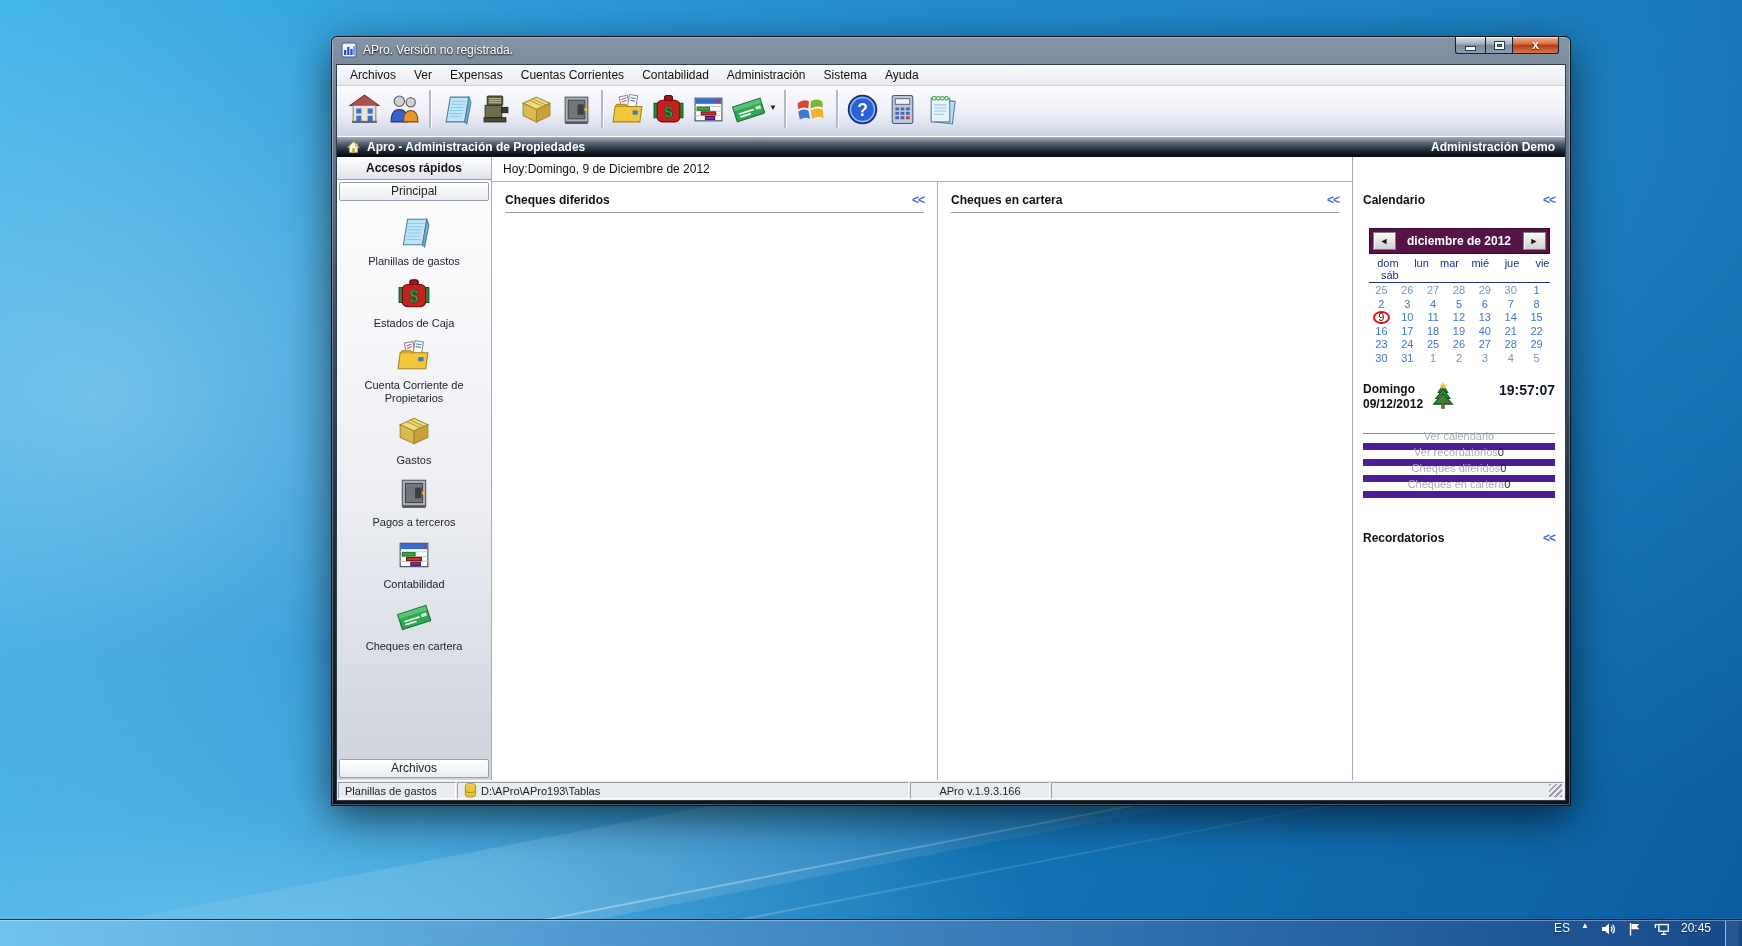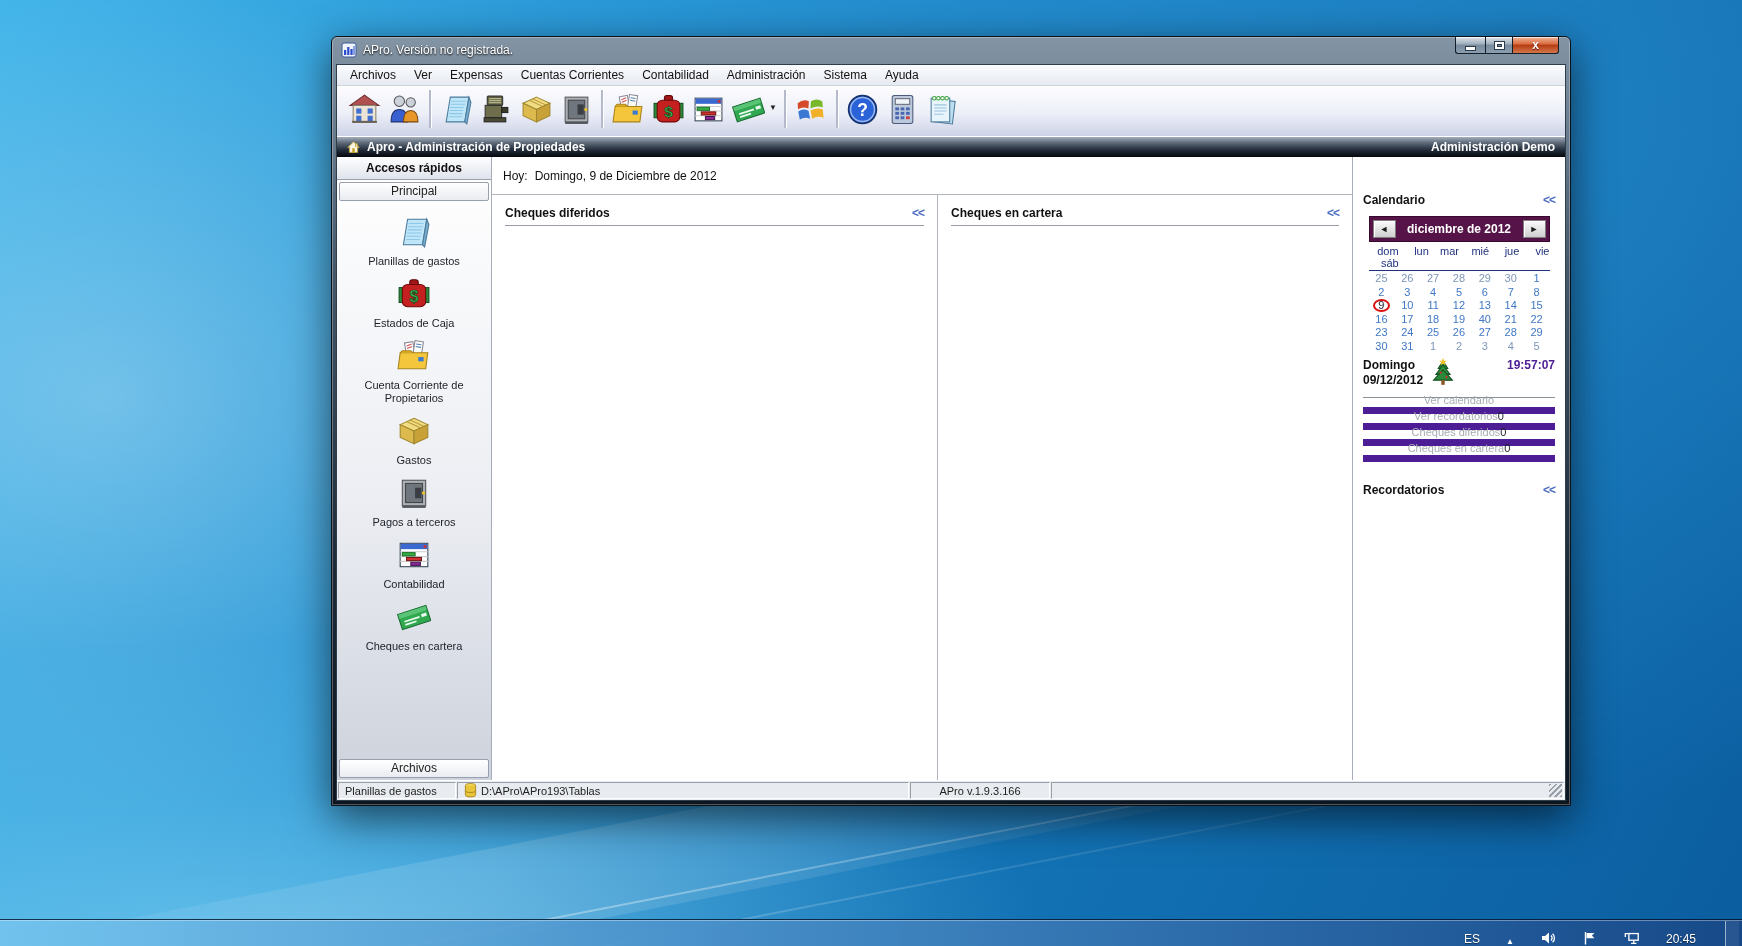--- a/index.html
+++ b/index.html
@@ -74,52 +74,52 @@
     background:linear-gradient(#ffffff,#dfe3ec); border-bottom:1px solid #9aa2b0; }
   .sb-tab{ margin:2px; height:19px; line-height:17px; text-align:center; font-size:12px; color:#222;
     background:linear-gradient(#ffffff,#e9ecf1); border:1px solid #98a0b0; border-radius:2px; }
   .sb-items{ flex:1; display:flex; flex-direction:column; padding-top:7px; overflow:hidden; }
   .sb-item{ text-align:center; padding:5px 4px 4px; }
   .sb-item .sb-icon{ width:34px; height:34px; }
   .sb-label{ font-size:11px; color:#1c1f26; margin-top:2px; line-height:13px; }
 
   
   .main{ flex:1; display:flex; flex-direction:column; min-width:0; }
-  .today-row{ height:38px; display:flex; align-items:center; gap:7px; padding:0 11px; font-size:12px; color:#111;
+  .today-row{ height:25px; display:flex; align-items:center; padding:0 11px; font-size:12px; color:#111;
     border-bottom:1px solid #b0b4bc; }
   .panels{ flex:1; display:flex; min-height:0; }
   .panel{ padding:11px 13px 0; }
   .panel.p1{ flex:1.08; }
   .panel.p2{ flex:1; border-left:1px solid #b0b4bc; }
   .panel-head{ display:flex; justify-content:space-between; align-items:center; border-bottom:1px solid #989da6; padding-bottom:5px; }
   .panel-title{ font-size:12px; font-weight:bold; color:#111; }
   .collapse{ font-size:12px; font-weight:bold; color:#4a6cc0; letter-spacing:-1px; }
 
   
-  .rightpanel{ width:213px; border-left:1px solid #a6acba; padding:0 10px; display:flex; flex-direction:column; background:#fff; }
+  .rightpanel{ width:213px; border-left:1px solid #a6acba; padding:0 10px; display:flex; flex-direction:column; background:#fff;gap:12px; }
   .cal-head{ margin-top:36px; display:flex; justify-content:space-between; align-items:center; }
   .cal-title, .rem-title{ font-size:12px; font-weight:bold; color:#111; }
   .cal-widget{ margin:9px auto 0; width:181px; }
   .cal-month{ height:26px; background:#551347; border:1px solid #38082e; display:flex; align-items:center;
     justify-content:space-between; padding:0 3px; }
   .cal-nav{ width:23px; height:18px; background:linear-gradient(#fafafa,#cfcfcf); border:1px solid #7d7d7d;
     box-shadow:inset 1px 1px 0 #fff; display:flex; align-items:center; justify-content:center;
     font-size:9px; color:#1a1a1a; }
   .cal-month-label{ color:#fff; font-weight:bold; font-size:12px; }
   .cal-weekdays{ display:grid; grid-template-columns:repeat(6,1fr); text-align:right; font-size:11px; color:#20337f;
     border-bottom:1px solid #20337f; padding:3px 0 1px; }
   .cal-grid{ display:grid; grid-template-columns:repeat(7,1fr); grid-auto-rows:13.6px; text-align:center;
     font-size:11px; color:#3f77c4; margin-top:1px; }
   .cal-cell{ line-height:13.6px; }
   .cal-cell.adj{ color:#7d96b8; }
   .cal-cell.today span{ display:inline-block; border:2px solid #dd0e0e; border-radius:50%; min-width:17px; height:13px;
     line-height:9px; color:#223; }
   .cal-info{ display:flex; align-items:flex-start; margin-top:4px; }
   .cal-day-date{ font-size:12px; font-weight:bold; color:#111; line-height:15px; }
-  .cal-time{ margin-left:auto; font-size:12px; font-weight:bold; color:#4c1d95; }
+  .cal-time{ margin-left:auto; font-size:14px; font-weight:bold; color:#0f172a; }
   .cal-links{ margin-top:9px; border-top:1px solid #8a9098; }
   .cal-link{ display:flex; justify-content:center; align-items:flex-end; height:16px; border-bottom:7px solid #4c1d95;
     font-size:11px; color:#a7acb3; padding-bottom:1px; }
   .cal-link .val{ color:#1c1f26; }
   .rem-head{ margin-top:21px; display:flex; justify-content:space-between; align-items:flex-end; }
 
   
   .statusbar{ height:20px; background:#e8ebef; border-top:1px solid #fff; display:flex; align-items:stretch;
     padding:1px; font-size:11px; color:#222; position:relative; }
   .st-cell{ display:flex; align-items:center; gap:4px; padding:0 6px; margin-right:1px;
@@ -128,21 +128,21 @@
   .st-cell.c1{ width:452px; }
   .st-cell.c2{ width:140px; justify-content:center; }
   .st-cell.c3{ flex:1; margin-right:0; }
   .grip{ position:absolute; right:3px; bottom:3px; width:13px; height:13px;
     background:repeating-linear-gradient(-45deg,#9aa0aa 0 1.5px, transparent 1.5px 4.2px); }
 
   
   .taskbar{ position:absolute; left:0; bottom:0; width:100%; height:27px;
     background:linear-gradient(90deg, rgba(115,195,238,.92), rgba(72,142,200,.93) 42%, rgba(42,102,165,.95) 74%, rgba(24,72,135,.96));
     border-top:1px solid rgba(2,24,46,.85); box-shadow:inset 0 1px 0 rgba(255,255,255,.35); }
-  .tray{ position:absolute; right:0; top:1px; bottom:0; display:flex; align-items:flex-end; gap:26px; padding-right:3px;
+  .tray{ position:absolute; right:0; top:1px; bottom:0; display:flex; align-items:flex-start; gap:11px; padding-right:3px;
     color:#fff; font-size:12px; }
   .tray .lang{ text-shadow:0 1px 1px rgba(0,0,0,.5); }
   .tray .chev{ font-size:8px; }
   .tray-time{ text-shadow:0 1px 1px rgba(0,0,0,.5); }
   .show-desktop{ width:14px; height:100%; border-left:1px solid rgba(255,255,255,.55); background:rgba(255,255,255,.07); margin-left:3px; }
 </style>
 </head>
 <body>
 
 <div class="streak s3"></div>

